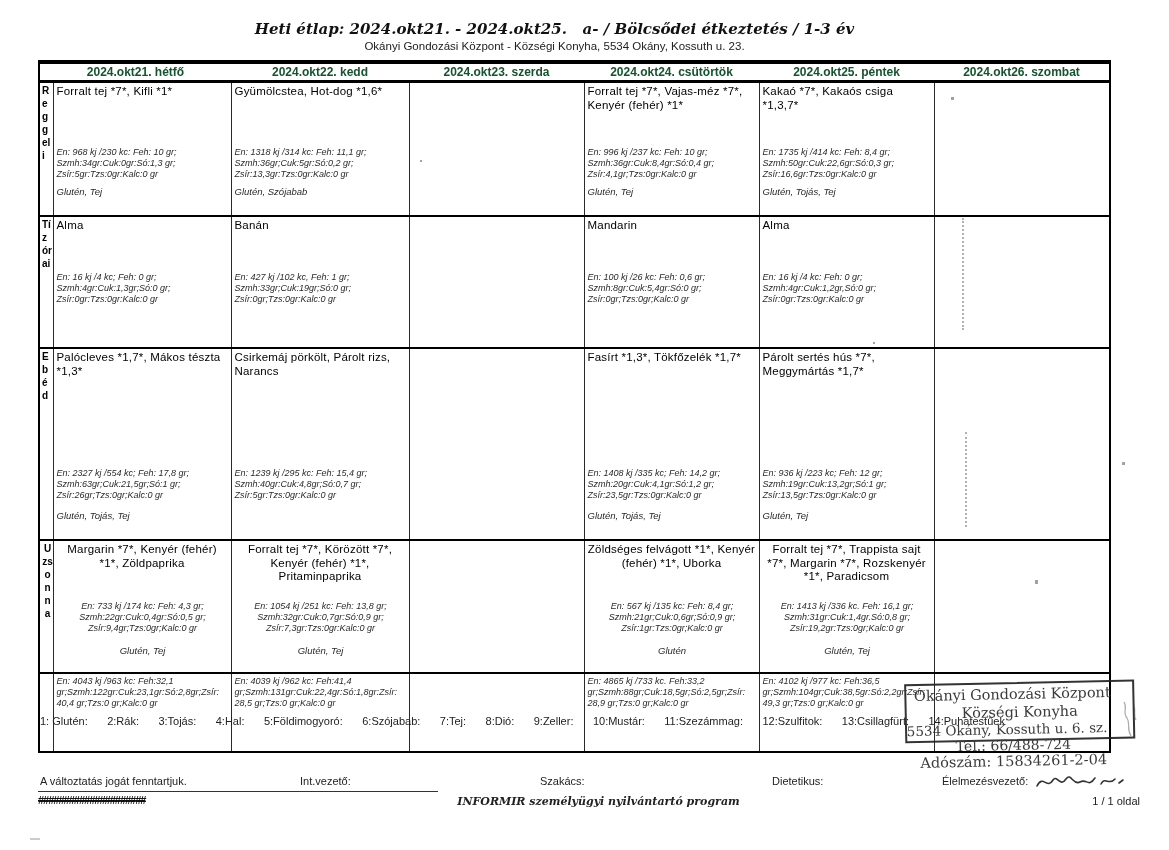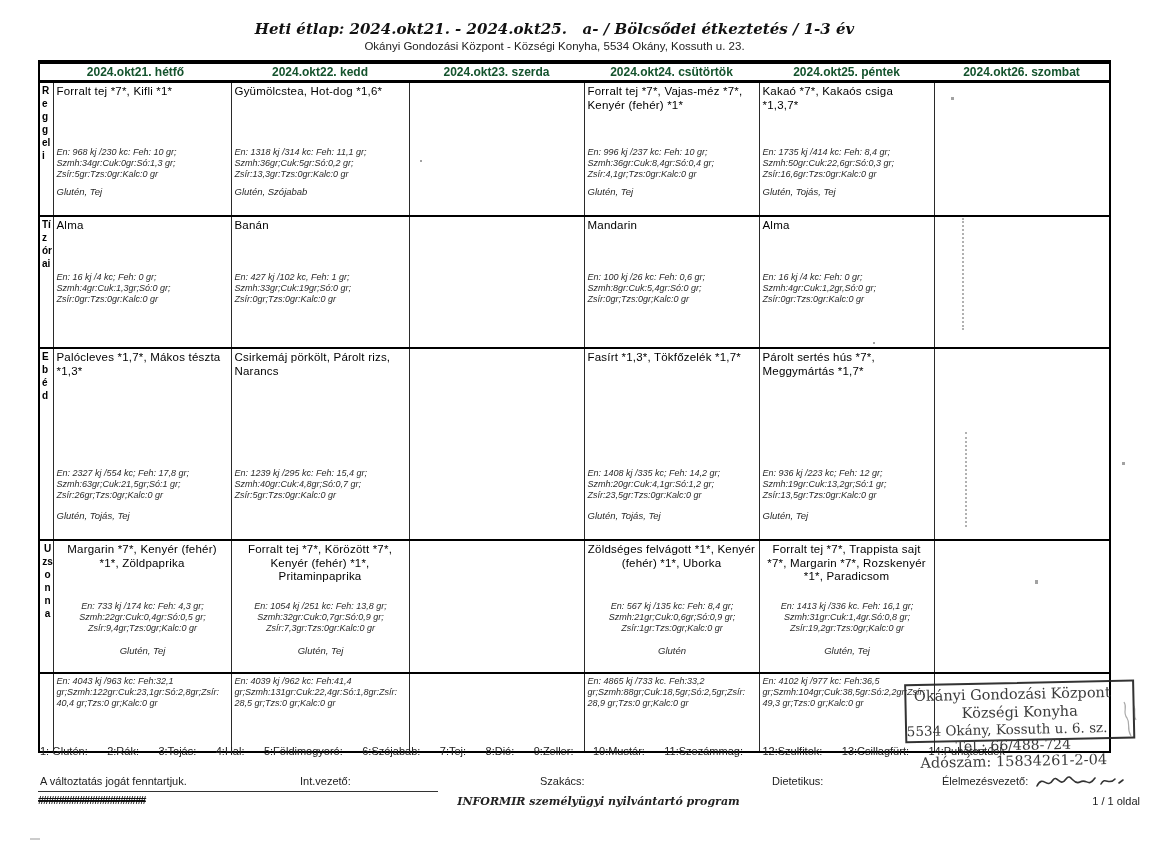--- a/index.html
+++ b/index.html
@@ -31,21 +31,21 @@
   .row-reggeli .nutri{top:64px;}
   .row-tizorai .nutri{top:55px;}
   .row-ebed .nutri{top:119px;}
   .row-uzsonna .nutri{top:60px;}
   .allerg{position:absolute;left:3px;right:2px;font-style:italic;font-size:9.5px;color:#2a2a2a;}
   .row-reggeli .allerg{top:103px;}
   .row-ebed .allerg{top:161px;}
   .row-uzsonna .allerg{top:104px;}
   .totline{margin:2px 3px;font-style:italic;font-size:9px;line-height:11px;color:#2a2a2a;word-break:break-word;}
 
-  .legend{position:absolute;left:40px;top:745px;width:965px;display:flex;justify-content:space-between;
+  .legend{position:absolute;left:40px;top:715px;width:965px;display:flex;justify-content:space-between;
           font-size:11px;color:#222;white-space:nowrap;}
   .footer-row{position:absolute;left:0;top:775px;width:1169px;height:16px;font-size:11px;color:#222;}
   .footer-row .f{position:absolute;white-space:nowrap;}
   .f-rights{left:40px;}
   .f-int{left:300px;}
   .f-szak{left:540px;}
   .f-diet{left:772px;}
   .f-elelm{left:942px;}
   .rule{position:absolute;left:38px;top:791px;width:400px;height:1px;background:#333;}
   .hashes{position:absolute;left:38px;top:794px;font-size:11px;font-weight:bold;letter-spacing:-1px;

